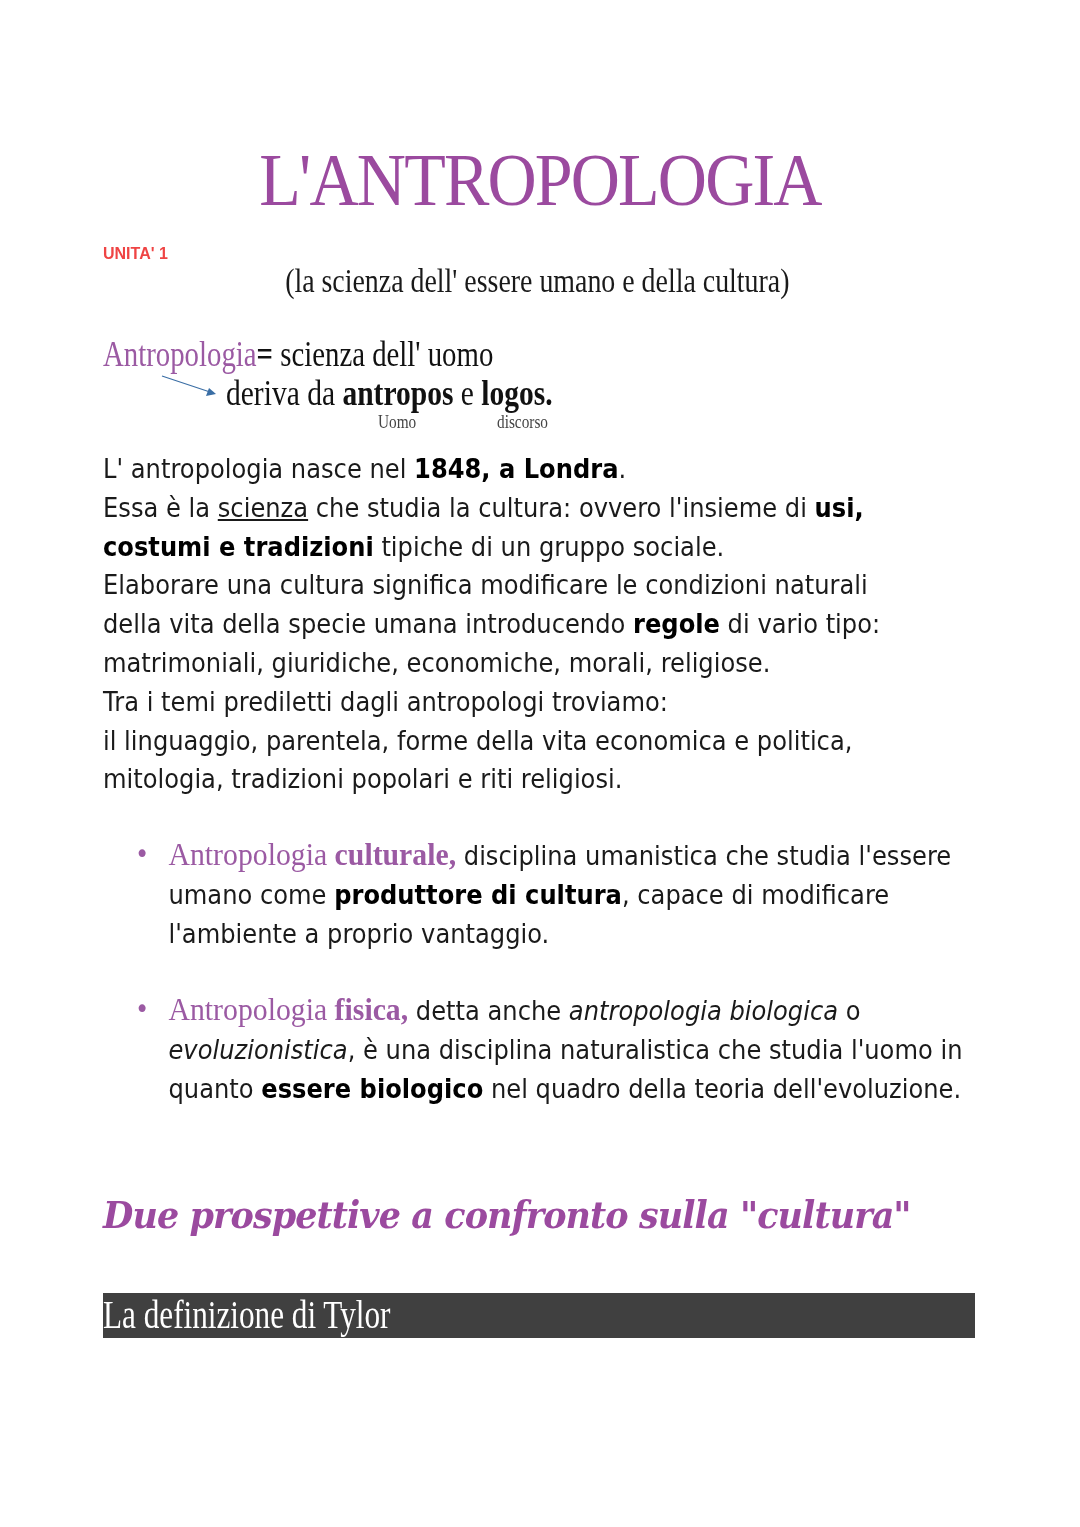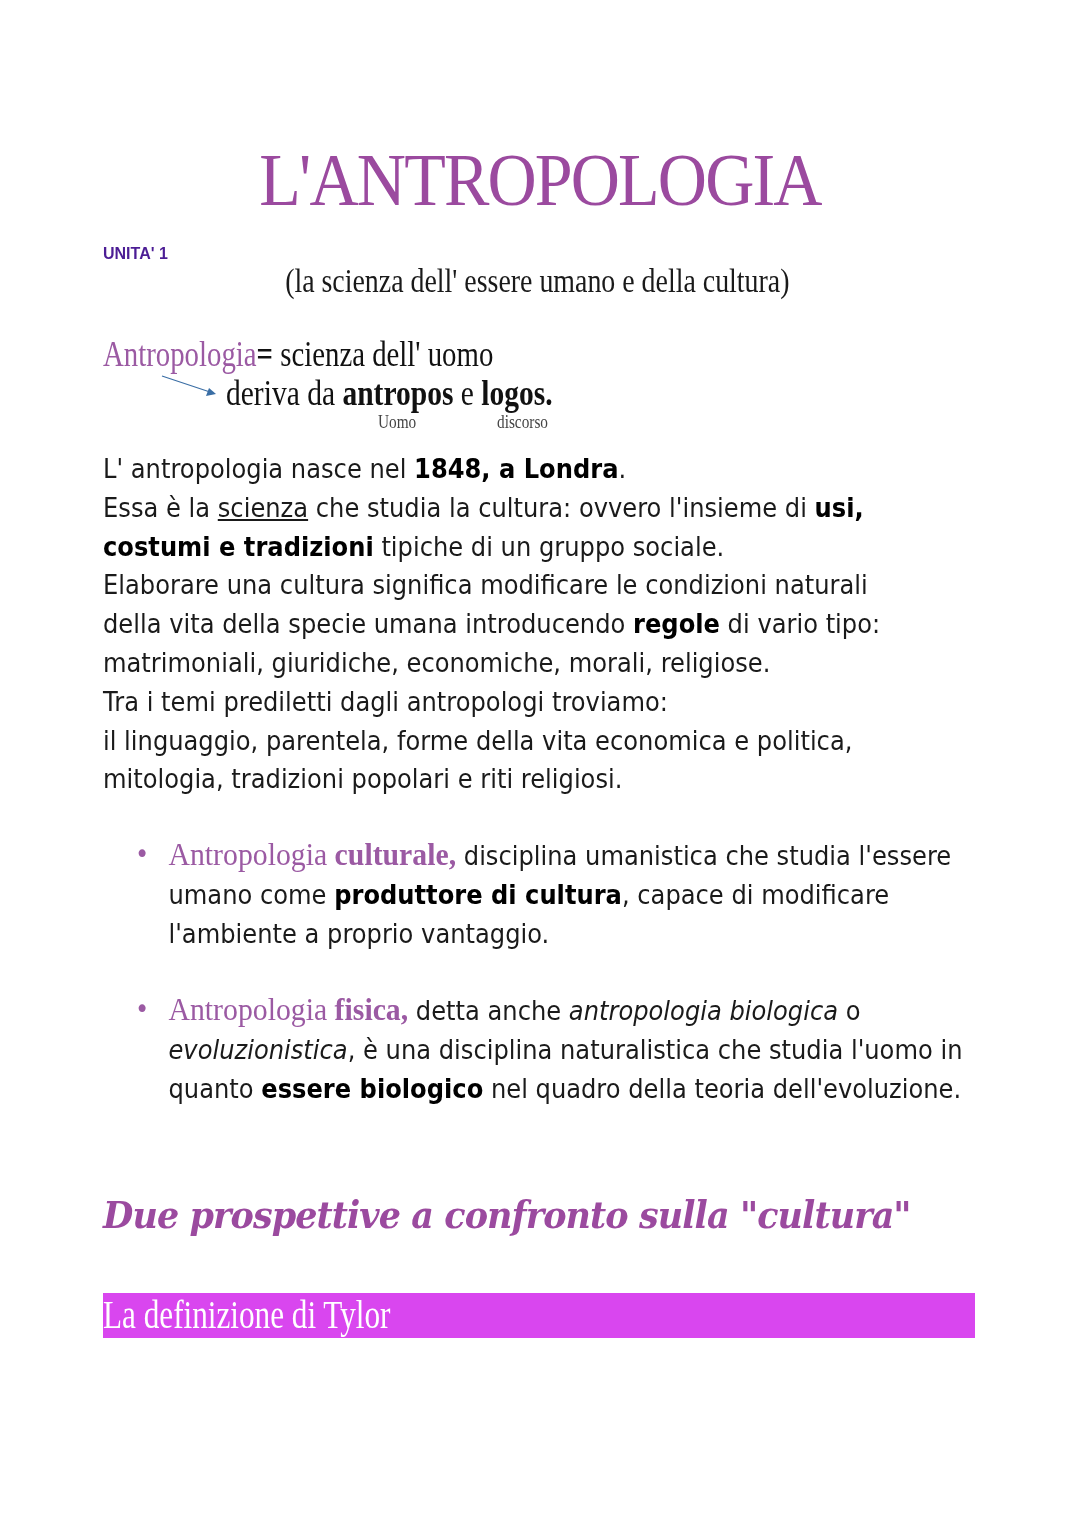--- a/index.html
+++ b/index.html
@@ -3,21 +3,21 @@
 <meta charset="utf-8">
 <style>
   html, body { margin: 0; padding: 0; background: #ffffff; }
   body { width: 1080px; height: 1527px; position: relative; overflow: hidden; font-family: "DejaVu Sans", sans-serif; color: #111; }
   .abs { position: absolute; }
   .title {
     left: 0; width: 1080px; top: 138px; text-align: center;
     font-family: "Liberation Serif", serif; font-size: 74px; color: #9b4a9f;
     letter-spacing: -2px; transform: scaleX(0.92); transform-origin: center;
   }
-  .unit { left: 103px; top: 245px; font-family: "Liberation Sans", sans-serif; font-weight: bold; font-size: 16px; color: #4c1d95; }
+  .unit { left: 103px; top: 245px; font-family: "Liberation Sans", sans-serif; font-weight: bold; font-size: 16px; color: #ef4444; }
   .subtitle { left: 0; width: 1080px; top: 262px; text-align: center; font-family: "Liberation Serif", serif; font-size: 34px; color: #1a1a1a; transform: scaleX(0.82); transform-origin: 525px 0; }
   .def1 { left: 103px; top: 333px; font-family: "Liberation Serif", serif; font-size: 36px; transform: scaleX(0.8); transform-origin: left top; white-space: nowrap; }
   .def1 .purple { color: #9b5aa3; }
   .def1 .eq { font-weight: bold; }
   .def2 { left: 226px; top: 372px; font-family: "Liberation Serif", serif; font-size: 36px; transform: scaleX(0.82); transform-origin: left top; white-space: nowrap; }
   .def2 b { font-weight: bold; }
   .gloss { font-family: "Liberation Serif", serif; font-size: 18px; color: #444; transform: scaleX(0.85); transform-origin: left top; }
   .gloss.uomo { left: 378px; top: 412px; }
   .gloss.disc { left: 497px; top: 412px; }
   .arrow { left: 160px; top: 372px; }
@@ -26,21 +26,21 @@
   .para u { text-decoration: underline; }
   .bullet { left: 135px; width: 900px; font-size: 26px; line-height: 38.8px; color: #1a1a1a; transform: scaleX(0.93); transform-origin: left top; }
   .bullet .dot { position: absolute; left: 0; top: 0; color: #9b5aa3; font-size: 26px; }
   .bullet .body { margin-left: 36px; }
   .bullet .lead { font-family: "Liberation Serif", serif; color: #9b5aa3; font-size: 32px; }
   .bullet .lead b { font-weight: bold; }
   .bullet b.k { font-weight: bold; color: #000; }
   .b1 { top: 835px; }
   .b2 { top: 990px; }
   .script { left: 103px; top: 1192px; font-family: "DejaVu Serif", serif; font-style: italic; font-weight: bold; font-size: 38px; color: #9b4a9f; letter-spacing: -1px; white-space: nowrap; transform: scaleX(0.92); transform-origin: left top; }
-  .band { left: 103px; top: 1293px; width: 872px; height: 45px; background: #d946ef; }
+  .band { left: 103px; top: 1293px; width: 872px; height: 45px; background: #404040; }
   .band span { position: absolute; left: 0; top: -2px; font-family: "Liberation Serif", serif; font-size: 40px; color: #ffffff; white-space: nowrap; transform: scaleX(0.78); transform-origin: left top; }
 </style>
 </head>
 <body>
 
 <div class="abs title">L'ANTROPOLOGIA</div>
 <div class="abs unit">UNITA' 1</div>
 <div class="abs subtitle">(la scienza dell' essere umano e della cultura)</div>
 
 <div class="abs def1">

